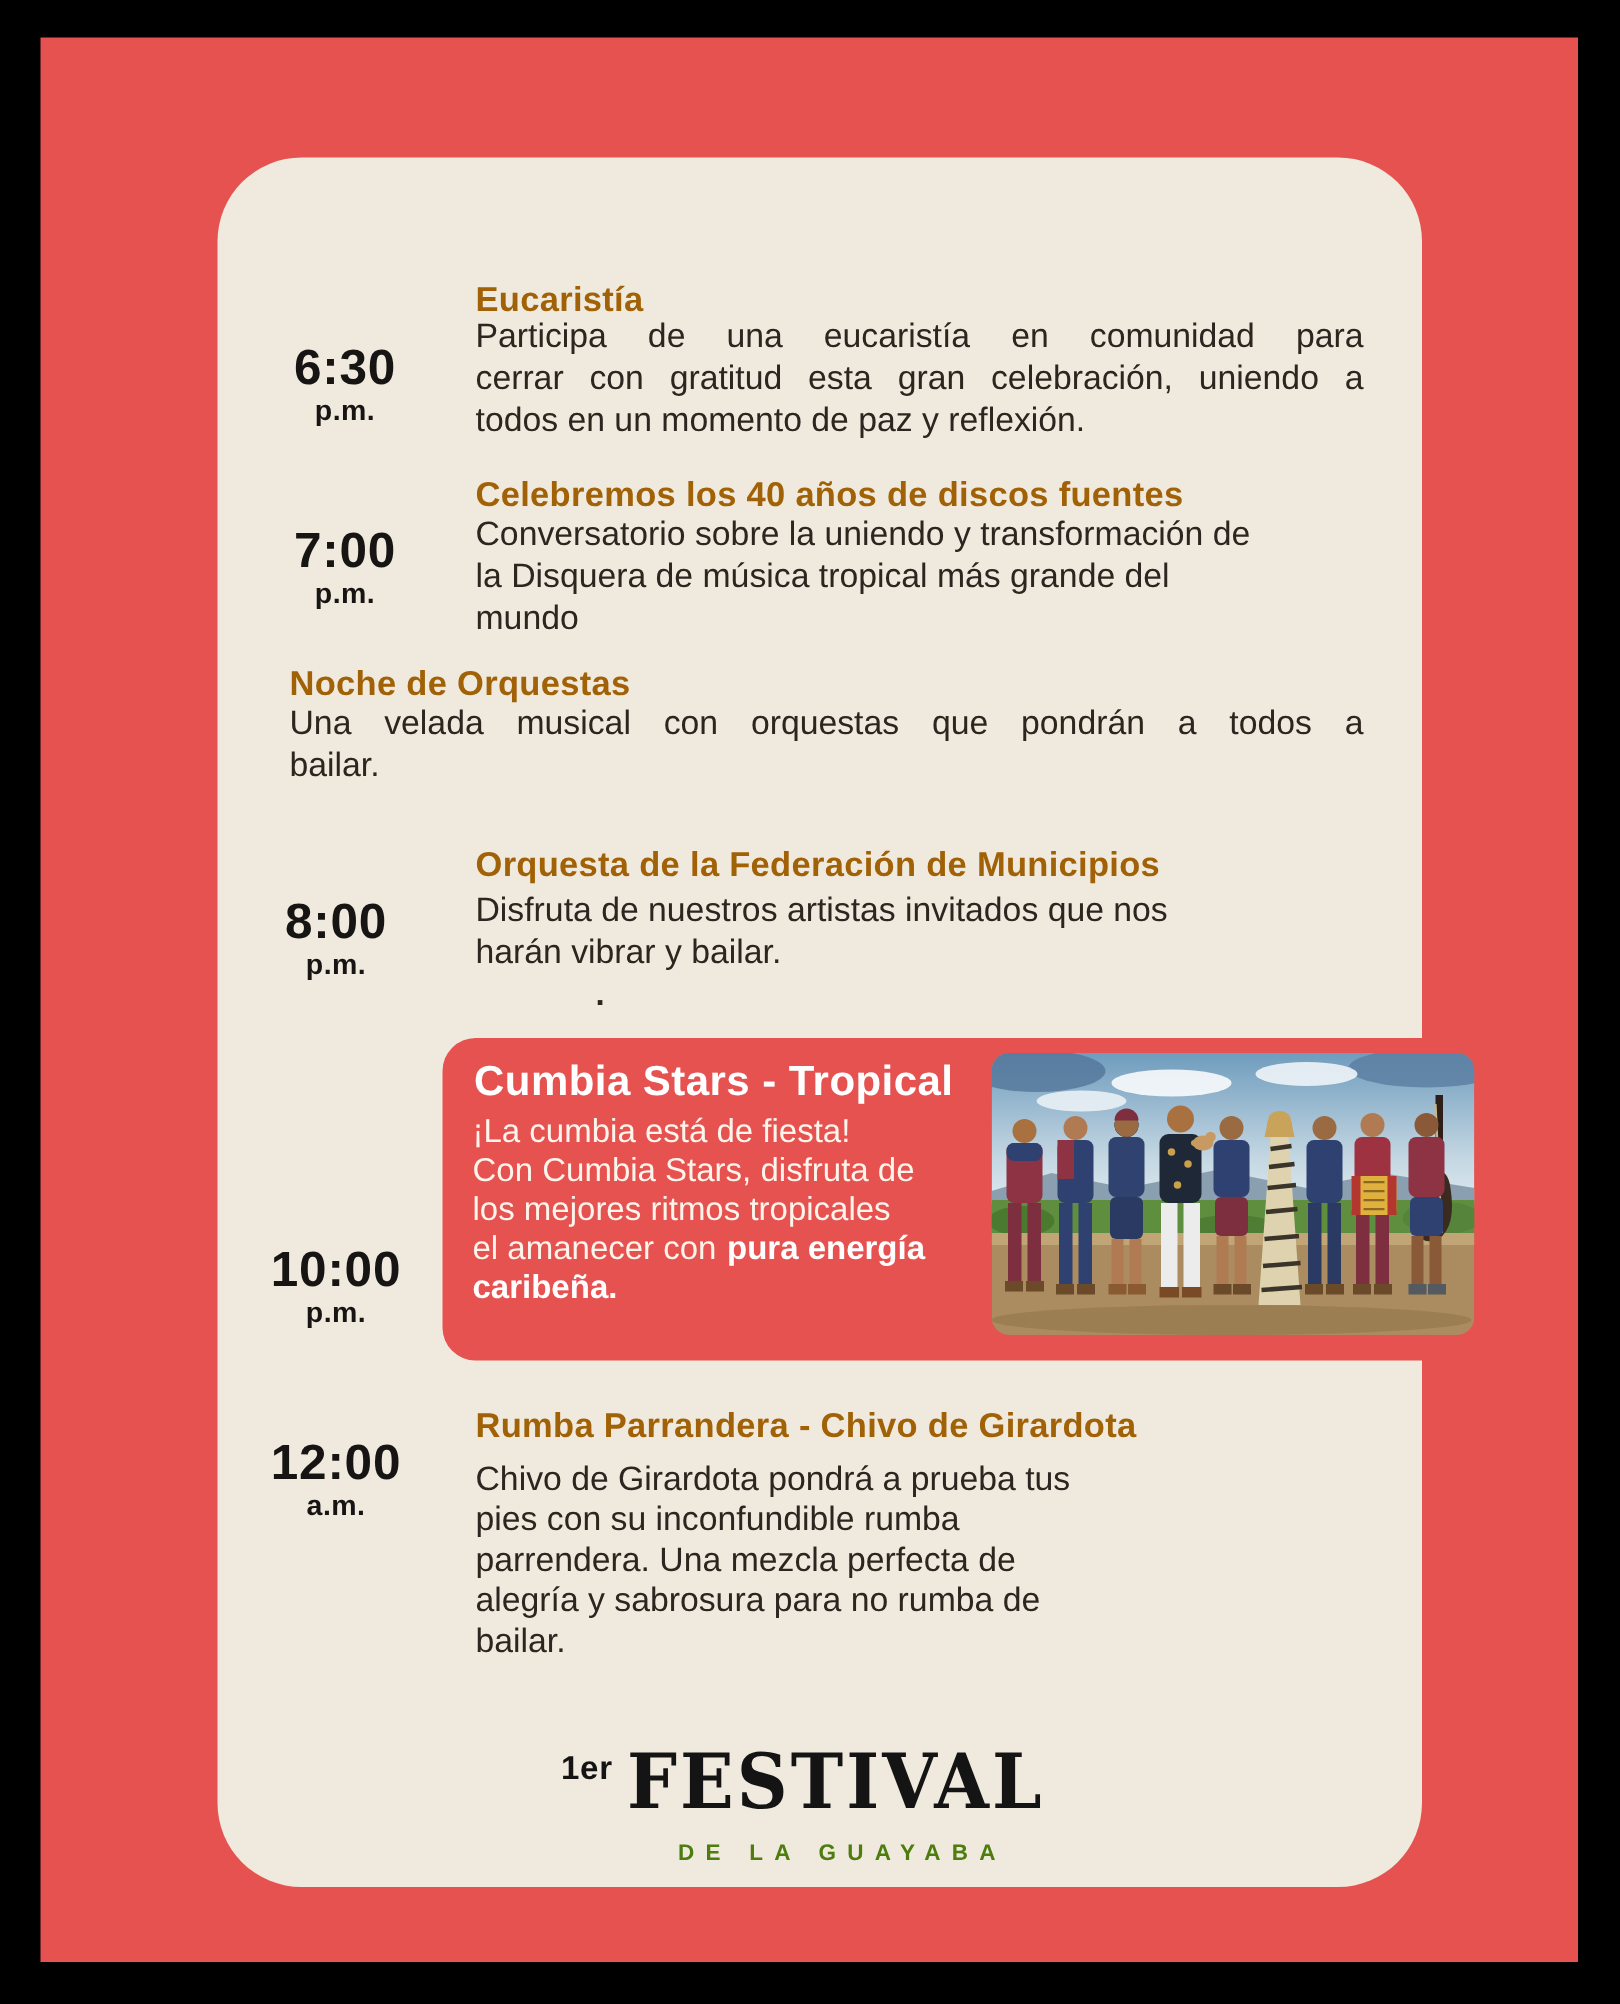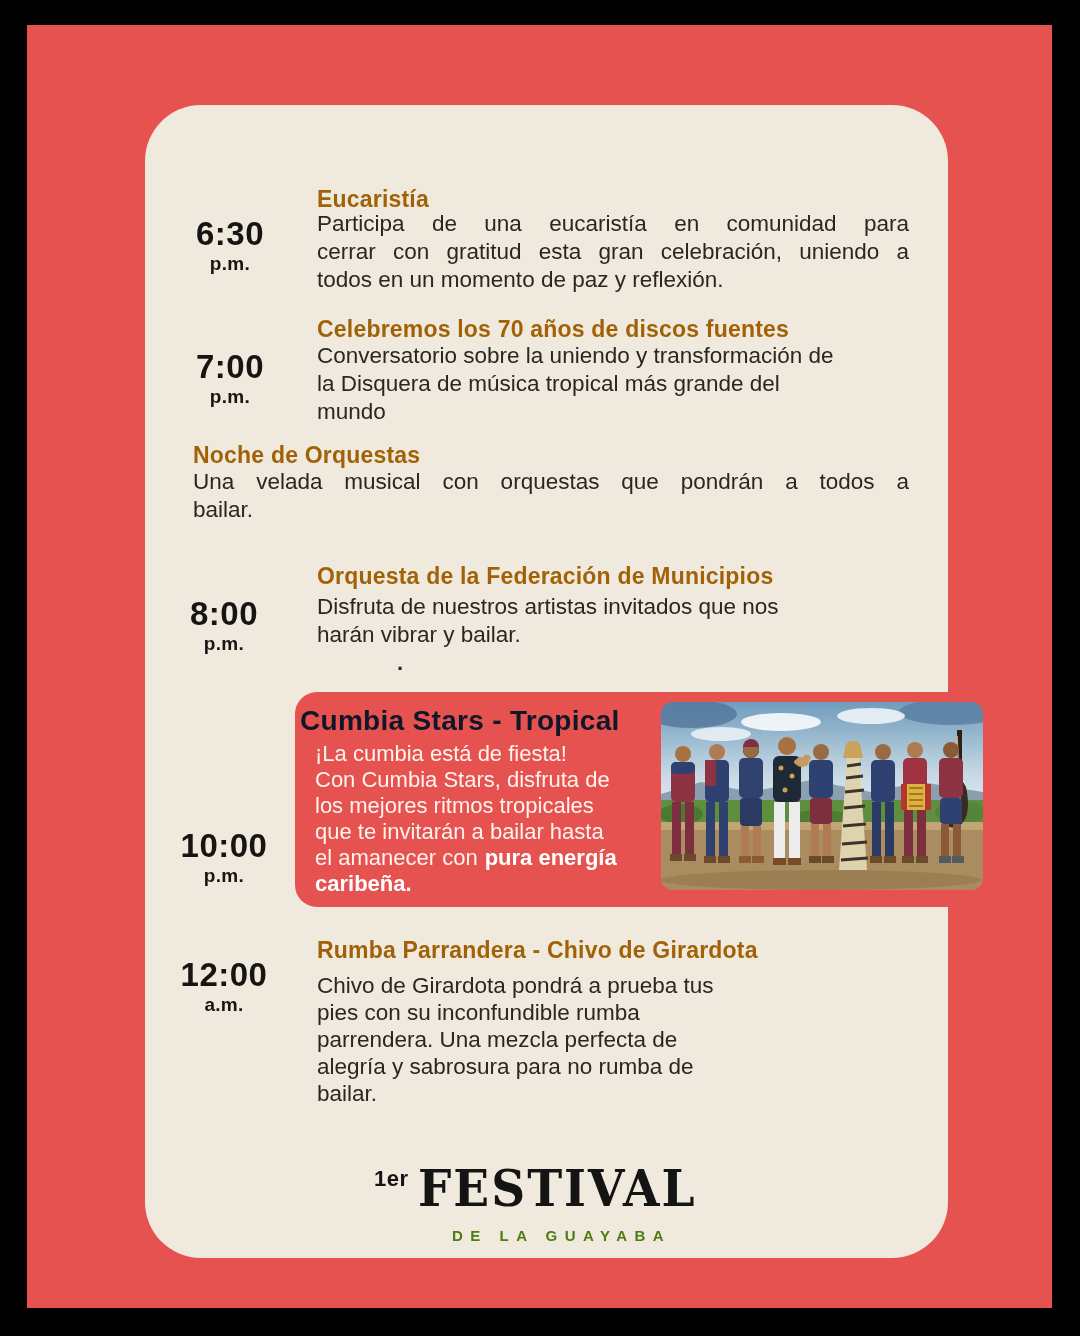--- a/index.html
+++ b/index.html
@@ -16,56 +16,56 @@
   .body{position:absolute;font-size:22.5px;line-height:28px;color:#2b2620;}
   .body .tl{min-height:28px;}
   .just .tl{text-align:justify;text-align-last:justify;}
   .just .tl:last-child{text-align:left;text-align-last:left;}
   .tight .tl{min-height:27px;}
 
   .stray{position:absolute;font-size:22px;color:#2b2620;font-weight:700;}
 
   .cumbia-box{position:absolute;left:295px;top:692px;width:757px;height:215px;background:#e65250;
               border-radius:22px 0 0 22px;}
-  .cumbia-title{position:absolute;left:5px;top:13px;font-size:28px;font-weight:700;color:#0f172a;letter-spacing:.3px;}
+  .cumbia-title{position:absolute;left:21px;top:13px;font-size:28px;font-weight:700;color:#ffffff;letter-spacing:.3px;}
   .cumbia-body{position:absolute;left:20px;top:49px;width:352px;font-size:22px;line-height:26px;color:#fdf4ec;}
   .cumbia-body .bold{font-weight:700;color:#ffffff;}
   .cumbia-body .sp{margin-left:7px;}
 
   .photo{position:absolute;left:661px;top:702px;width:322px;height:188px;border-radius:12px;overflow:hidden;}
   .photo svg{display:block;width:100%;height:100%;}
 
   .logo-edition{position:absolute;left:374px;top:1166px;font-size:22px;font-weight:700;color:#141414;letter-spacing:.5px;}
   .logo-title{position:absolute;left:418px;top:1163px;font-family:"DejaVu Serif", serif;font-weight:700;
               font-size:47px;line-height:1;color:#141414;letter-spacing:2px;transform:scaleY(1.08);transform-origin:top left;}
   .logo-subtitle{position:absolute;left:452px;top:1227px;font-size:15px;font-weight:700;color:#4d7c0f;letter-spacing:7.5px;}
 </style>
 </head>
 <body>
 
 <div class="canvas">
   <div class="red-bg"></div>
   <div class="card"></div>
 
-  <div class="time" style="left:178px;top:217px;width:104px;">
+  <div class="time" style="left:178px;top:228px;width:104px;">
     <div class="hh">6:30</div>
     <div class="mm">p.m.</div>
   </div>
   <div class="h" style="left:317px;top:186px;">Eucaristía</div>
   <div class="body just" style="left:317px;top:210px;width:592px;">
       <div class="tl">Participa de una eucaristía en comunidad para</div>
       <div class="tl">cerrar con gratitud esta gran celebración, uniendo a</div>
       <div class="tl">todos en un momento de paz y reflexión.</div>
     </div>
 
   <div class="time" style="left:178px;top:350px;width:104px;">
     <div class="hh">7:00</div>
     <div class="mm">p.m.</div>
   </div>
-  <div class="h" style="left:317px;top:316px;">Celebremos los 70 años de discos fuentes</div>
+  <div class="h" style="left:317px;top:316px;">Celebremos los 40 años de discos fuentes</div>
   <div class="body" style="left:317px;top:342px;width:592px;">
       <div class="tl">Conversatorio sobre la uniendo y transformación de</div>
       <div class="tl">la Disquera de música tropical más grande del</div>
       <div class="tl">mundo</div>
     </div>
 
   <div class="h" style="left:193px;top:442px;">Noche de Orquestas</div>
   <div class="body just" style="left:193px;top:468px;width:716px;">
       <div class="tl">Una velada musical con orquestas que pondrán a todos a</div>
       <div class="tl">bailar.</div>
@@ -85,21 +85,20 @@
   <div class="time" style="left:168px;top:783px;width:112px;margin-top:46px;">
     <div class="hh">10:00</div>
     <div class="mm">p.m.</div>
   </div>
   <div class="cumbia-box">
     <div class="cumbia-title">Cumbia Stars - Tropical</div>
     <div class="cumbia-body">
       <div>¡La cumbia está de fiesta!</div>
       <div>Con Cumbia Stars, disfruta de</div>
       <div>los mejores ritmos tropicales</div>
-      <div>que te invitarán a bailar hasta</div>
       <div><span>el amanecer con</span><span class="bold sp">pura energía</span></div>
       <div class="bold">caribeña.</div>
     </div>
   </div>
   <div class="photo" aria-label="Foto de la banda Cumbia Stars">
     <svg viewBox="0 0 322 188" preserveAspectRatio="none">
       <defs>
         <linearGradient id="sky" x1="0" y1="0" x2="0" y2="1">
           <stop offset="0" stop-color="#6f9cbd"></stop>
           <stop offset="0.7" stop-color="#c4d7e2"></stop>

